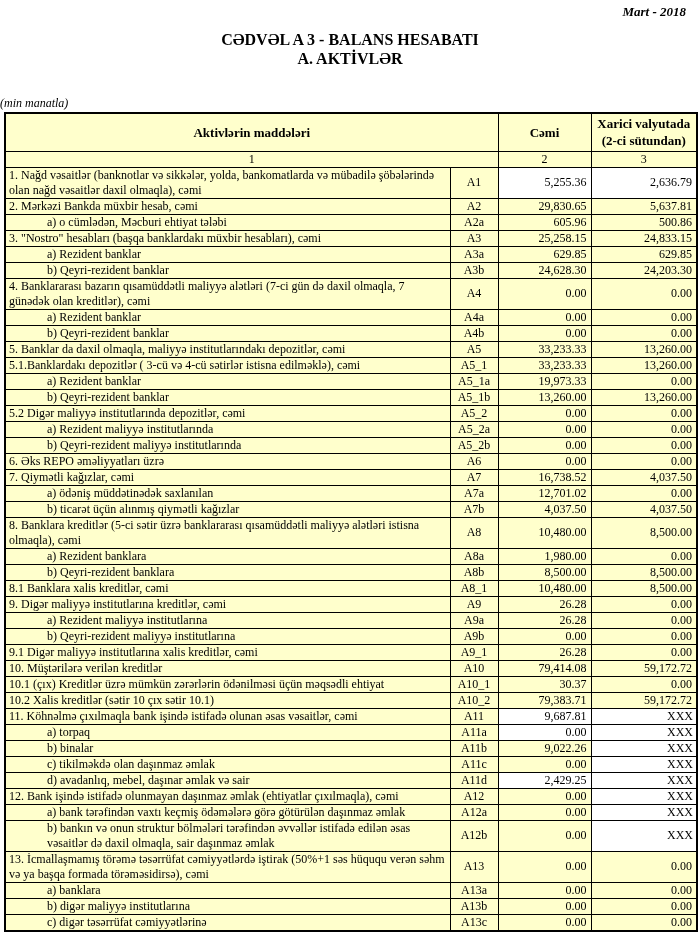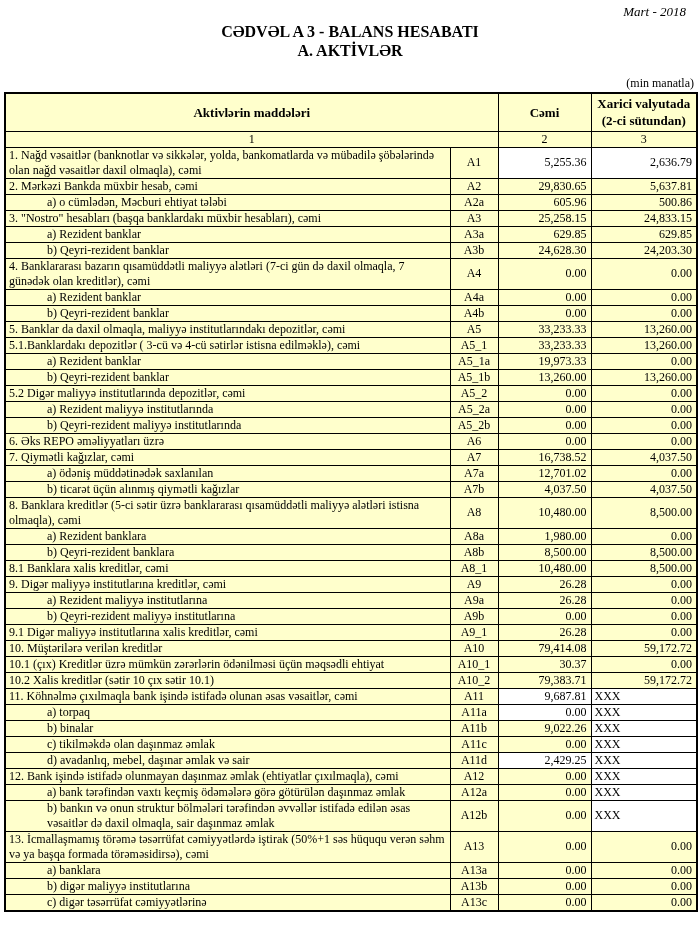--- a/index.html
+++ b/index.html
@@ -6,50 +6,50 @@
     --cell-bg:#ffffcc;
     --white:#ffffff;
     --border:#000000;
   }
   html,body{margin:0;padding:0;}
   body{
     width:700px;height:946px;overflow:hidden;background:#ffffff;
     font-family:"Liberation Serif","DejaVu Serif",serif;color:#000;
   }
   .date{
-    text-align:right;font-weight:normal;font-style:italic;
+    text-align:right;font-weight:bold;font-style:italic;
     font-size:13px;margin:4px 14px 0 0;
   }
   .title{
     text-align:center;font-weight:bold;font-size:16px;line-height:1.2;
   }
-  .title.first{margin-top:2px;}
+  .title.first{margin-top:10px;}
   .unit{
-    text-align:right;font-size:12px;margin:16px 6px 1px 0;
+    text-align:left;font-style:italic;font-size:12px;margin:28px 6px 1px 0;
   }
   table{
     border-collapse:collapse;table-layout:fixed;
     width:692px;margin:0 4px;
     border:2px solid var(--border);
   }
   th,td{
     border:1px solid var(--border);
     background:var(--cell-bg);
     font-size:12px;line-height:1.25;
     padding:0 3px;vertical-align:middle;
     overflow:hidden;
   }
   th{font-weight:bold;text-align:center;font-size:13px;padding:2px 2px;}
   .numrow td{text-align:center;padding:0;}
   td.lbl{text-align:left;}
   td.lbl.ind{padding-left:41px;}
   td.code{text-align:center;font-size:12px;}
   td.num{text-align:right;padding-right:4px;}
   td.white{background:var(--white);}
-  td.xxx{text-align:left;}
+  td.xxx{text-align:right;}
 </style>
 </head>
 <body>
 
 <div class="page">
 
   <div class="date">Mart - 2018</div>
 
   <div class="title first">CƏDVƏL A 3 - BALANS HESABATI</div>
 

